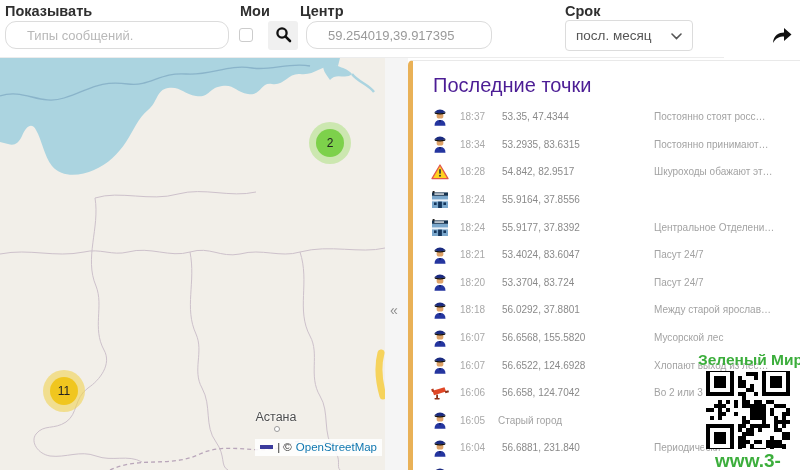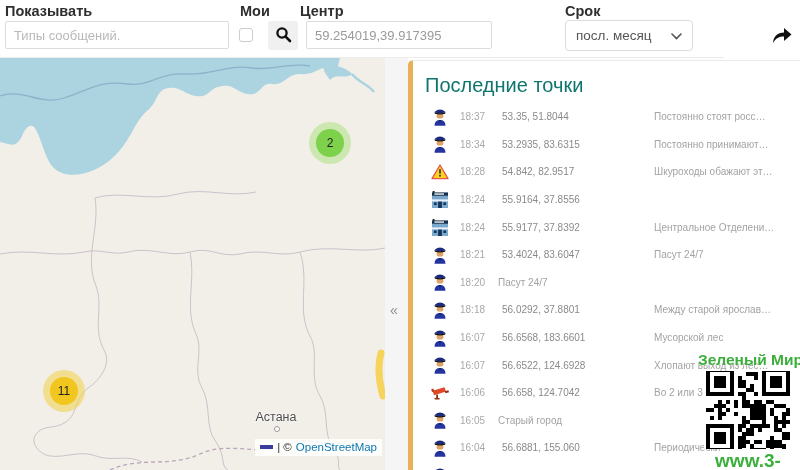--- a/index.html
+++ b/index.html
@@ -2,21 +2,21 @@
 <html><head>
 <meta charset="utf-8">
 <style>
   * { box-sizing: border-box; margin: 0; padding: 0; }
   html,body { width:800px; height:470px; overflow:hidden; }
   body { font-family:"Liberation Sans", sans-serif; background:#fff; position:relative; }
 
   
   .toolbar { position:absolute; left:0; top:0; width:724px; height:58px; background:#fff; border-bottom:1px solid #ececec; z-index:10; }
   .tlabel { position:absolute; top:3px; font-size:14.5px; font-weight:700; color:#2f2f2f; }
-  .tinput { position:absolute; top:21px; height:28px; border:1px solid #dcdcdc; border-radius:2px; font-size:13px; padding:0 8px; color:#9a9a9a; outline:none; background:#fff; font-family:"Liberation Sans",sans-serif; }
+  .tinput { position:absolute; top:21px; height:28px; border:1px solid #dcdcdc; border-radius:11px; font-size:13px; padding:0 21px; color:#9a9a9a; outline:none; background:#fff; font-family:"Liberation Sans",sans-serif; }
   .tinput::placeholder { color:#b8b8b8; }
   .chk { position:absolute; left:239px; top:28px; width:14px; height:14px; border:1px solid #ccc; border-radius:3px; background:#fff; cursor:pointer; }
   .searchbtn { position:absolute; left:268px; top:21px; width:30px; height:29px; background:#f0f0f0; border:none; border-radius:3px; display:flex; align-items:center; justify-content:center; cursor:pointer; }
   .selectbox { position:absolute; left:565px; top:20px; width:128px; height:31px; border:1px solid #dcdcdc; border-radius:4px; background:#fff; display:flex; align-items:center; padding:0 10px; font-size:13.5px; color:#555; cursor:pointer; }
   .selectbox .chev { margin-left:auto; color:#666; }
   .sharebtn { position:absolute; left:768px; top:22px; width:28px; height:28px; background:none; border:none; cursor:pointer; display:flex; align-items:center; justify-content:center; }
 
   
   .map { position:absolute; left:0; top:58px; width:385px; height:412px; background:#f2efe9; overflow:hidden; cursor:grab; }
   .map svg.base { position:absolute; left:0; top:0; }
@@ -31,21 +31,21 @@
   .attribution { position:absolute; right:3px; bottom:14px; background:rgba(255,255,255,.85); padding:2px 5px 3px 5px; font-size:11.5px; color:#333; display:flex; align-items:center; gap:4px; }
   .scale-dash { display:inline-block; width:13px; height:4px; background:#3b3b9c; }
   .attribution a { color:#1077b0; text-decoration:none; }
 
   
   .gapstrip { position:absolute; left:385px; top:58px; width:23px; height:412px; background:#f5f5f5; }
   .collapse { position:absolute; left:390px; top:302px; font-size:14px; color:#8f8f8f; cursor:pointer; background:none; border:none; }
 
   
   .panel { position:absolute; left:408px; top:60px; width:392px; height:410px; background:#fff; border-left:5px solid #e9b157; border-top:1px solid #e9e9e9; border-radius:5px 0 0 0; overflow:hidden; }
-  .panel-title { font-size:20px; color:#0f766e; font-weight:400; padding:13px 0 6px 12px; }
+  .panel-title { font-size:20px; color:#4c1d95; font-weight:400; padding:13px 0 6px 20px; }
   .rows { }
   .prow { display:flex; align-items:center; height:27.6px; padding-left:16px; font-size:10px; cursor:pointer; }
   .ricon { width:22px; display:flex; align-items:center; justify-content:center; flex:0 0 22px; }
   .rtime { width:38px; margin-left:9px; color:#a9a9a9; flex:0 0 38px; }
   .rcoords { width:152px; margin-left:4px; color:#8a8a8a; flex:0 0 152px; }
   .rdesc { flex:1; color:#a3a3a3; white-space:nowrap; overflow:hidden; }
 
   
   .watermark { position:absolute; left:698px; top:351px; width:100px; z-index:40; text-align:center; pointer-events:none; }
   .wm-title { color:#3cae3c; font-size:15.5px; font-weight:700; white-space:nowrap; text-shadow:0 0 1px #fff; }
@@ -139,21 +139,21 @@
       <svg width="16" height="18" viewBox="0 0 16 18">
         <path d="M2.5 17.8 Q2.5 12 8 12 Q13.5 12 13.5 17.8 Z" fill="#24359f"></path>
         <path d="M6.8 12.2 L8 14.5 L9.2 12.2 Z" fill="#101d5e"></path>
         <rect x="4.6" y="4.8" width="6.8" height="5.8" rx="2.7" fill="#dfa368"></rect>
         <path d="M2.8 3.7 Q8 -0.9 13.2 3.7 L13.2 4.5 Q8 6 2.8 4.5 Z" fill="#1a2a80"></path>
         <path d="M2.5 4.3 Q8 6.3 13.5 4.3 L13.1 5.7 Q8 7.1 2.9 5.7 Z" fill="#111"></path>
       </svg>
     </span>
 
     <span class="rtime">18:37</span>
-    <span class="rcoords">53.35, 51.8044</span>
+    <span class="rcoords">53.35, 47.4344</span>
     <span class="rdesc">Постоянно стоят росс…</span>
   </div>
       <div class="prow">
     <span class="ricon">
       <svg width="16" height="18" viewBox="0 0 16 18">
         <path d="M2.5 17.8 Q2.5 12 8 12 Q13.5 12 13.5 17.8 Z" fill="#24359f"></path>
         <path d="M6.8 12.2 L8 14.5 L9.2 12.2 Z" fill="#101d5e"></path>
         <rect x="4.6" y="4.8" width="6.8" height="5.8" rx="2.7" fill="#dfa368"></rect>
         <path d="M2.8 3.7 Q8 -0.9 13.2 3.7 L13.2 4.5 Q8 6 2.8 4.5 Z" fill="#1a2a80"></path>
         <path d="M2.5 4.3 Q8 6.3 13.5 4.3 L13.1 5.7 Q8 7.1 2.9 5.7 Z" fill="#111"></path>
@@ -235,20 +235,21 @@
       <svg width="16" height="18" viewBox="0 0 16 18">
         <path d="M2.5 17.8 Q2.5 12 8 12 Q13.5 12 13.5 17.8 Z" fill="#24359f"></path>
         <path d="M6.8 12.2 L8 14.5 L9.2 12.2 Z" fill="#101d5e"></path>
         <rect x="4.6" y="4.8" width="6.8" height="5.8" rx="2.7" fill="#dfa368"></rect>
         <path d="M2.8 3.7 Q8 -0.9 13.2 3.7 L13.2 4.5 Q8 6 2.8 4.5 Z" fill="#1a2a80"></path>
         <path d="M2.5 4.3 Q8 6.3 13.5 4.3 L13.1 5.7 Q8 7.1 2.9 5.7 Z" fill="#111"></path>
       </svg>
     </span>
 
     <span class="rtime">18:20</span>
+    <span class="rcoords">53.3704, 83.724</span>
     <span class="rdesc">Пасут 24/7</span>
   </div>
       <div class="prow">
     <span class="ricon">
       <svg width="16" height="18" viewBox="0 0 16 18">
         <path d="M2.5 17.8 Q2.5 12 8 12 Q13.5 12 13.5 17.8 Z" fill="#24359f"></path>
         <path d="M6.8 12.2 L8 14.5 L9.2 12.2 Z" fill="#101d5e"></path>
         <rect x="4.6" y="4.8" width="6.8" height="5.8" rx="2.7" fill="#dfa368"></rect>
         <path d="M2.8 3.7 Q8 -0.9 13.2 3.7 L13.2 4.5 Q8 6 2.8 4.5 Z" fill="#1a2a80"></path>
         <path d="M2.5 4.3 Q8 6.3 13.5 4.3 L13.1 5.7 Q8 7.1 2.9 5.7 Z" fill="#111"></path>
@@ -264,21 +265,21 @@
       <svg width="16" height="18" viewBox="0 0 16 18">
         <path d="M2.5 17.8 Q2.5 12 8 12 Q13.5 12 13.5 17.8 Z" fill="#24359f"></path>
         <path d="M6.8 12.2 L8 14.5 L9.2 12.2 Z" fill="#101d5e"></path>
         <rect x="4.6" y="4.8" width="6.8" height="5.8" rx="2.7" fill="#dfa368"></rect>
         <path d="M2.8 3.7 Q8 -0.9 13.2 3.7 L13.2 4.5 Q8 6 2.8 4.5 Z" fill="#1a2a80"></path>
         <path d="M2.5 4.3 Q8 6.3 13.5 4.3 L13.1 5.7 Q8 7.1 2.9 5.7 Z" fill="#111"></path>
       </svg>
     </span>
 
     <span class="rtime">16:07</span>
-    <span class="rcoords">56.6568, 183.6601</span>
+    <span class="rcoords">56.6568, 155.5820</span>
     <span class="rdesc">Мусорской лес</span>
   </div>
       <div class="prow">
     <span class="ricon">
       <svg width="16" height="18" viewBox="0 0 16 18">
         <path d="M2.5 17.8 Q2.5 12 8 12 Q13.5 12 13.5 17.8 Z" fill="#24359f"></path>
         <path d="M6.8 12.2 L8 14.5 L9.2 12.2 Z" fill="#101d5e"></path>
         <rect x="4.6" y="4.8" width="6.8" height="5.8" rx="2.7" fill="#dfa368"></rect>
         <path d="M2.8 3.7 Q8 -0.9 13.2 3.7 L13.2 4.5 Q8 6 2.8 4.5 Z" fill="#1a2a80"></path>
         <path d="M2.5 4.3 Q8 6.3 13.5 4.3 L13.1 5.7 Q8 7.1 2.9 5.7 Z" fill="#111"></path>
@@ -323,21 +324,21 @@
       <svg width="16" height="18" viewBox="0 0 16 18">
         <path d="M2.5 17.8 Q2.5 12 8 12 Q13.5 12 13.5 17.8 Z" fill="#24359f"></path>
         <path d="M6.8 12.2 L8 14.5 L9.2 12.2 Z" fill="#101d5e"></path>
         <rect x="4.6" y="4.8" width="6.8" height="5.8" rx="2.7" fill="#dfa368"></rect>
         <path d="M2.8 3.7 Q8 -0.9 13.2 3.7 L13.2 4.5 Q8 6 2.8 4.5 Z" fill="#1a2a80"></path>
         <path d="M2.5 4.3 Q8 6.3 13.5 4.3 L13.1 5.7 Q8 7.1 2.9 5.7 Z" fill="#111"></path>
       </svg>
     </span>
 
     <span class="rtime">16:04</span>
-    <span class="rcoords">56.6881, 155.060</span>
+    <span class="rcoords">56.6881, 231.840</span>
     <span class="rdesc">Периодически</span>
   </div>
       <div class="prow">
     <span class="ricon">
       <svg width="16" height="18" viewBox="0 0 16 18">
         <path d="M2.5 17.8 Q2.5 12 8 12 Q13.5 12 13.5 17.8 Z" fill="#24359f"></path>
         <path d="M6.8 12.2 L8 14.5 L9.2 12.2 Z" fill="#101d5e"></path>
         <rect x="4.6" y="4.8" width="6.8" height="5.8" rx="2.7" fill="#dfa368"></rect>
         <path d="M2.8 3.7 Q8 -0.9 13.2 3.7 L13.2 4.5 Q8 6 2.8 4.5 Z" fill="#1a2a80"></path>
         <path d="M2.5 4.3 Q8 6.3 13.5 4.3 L13.1 5.7 Q8 7.1 2.9 5.7 Z" fill="#111"></path>

